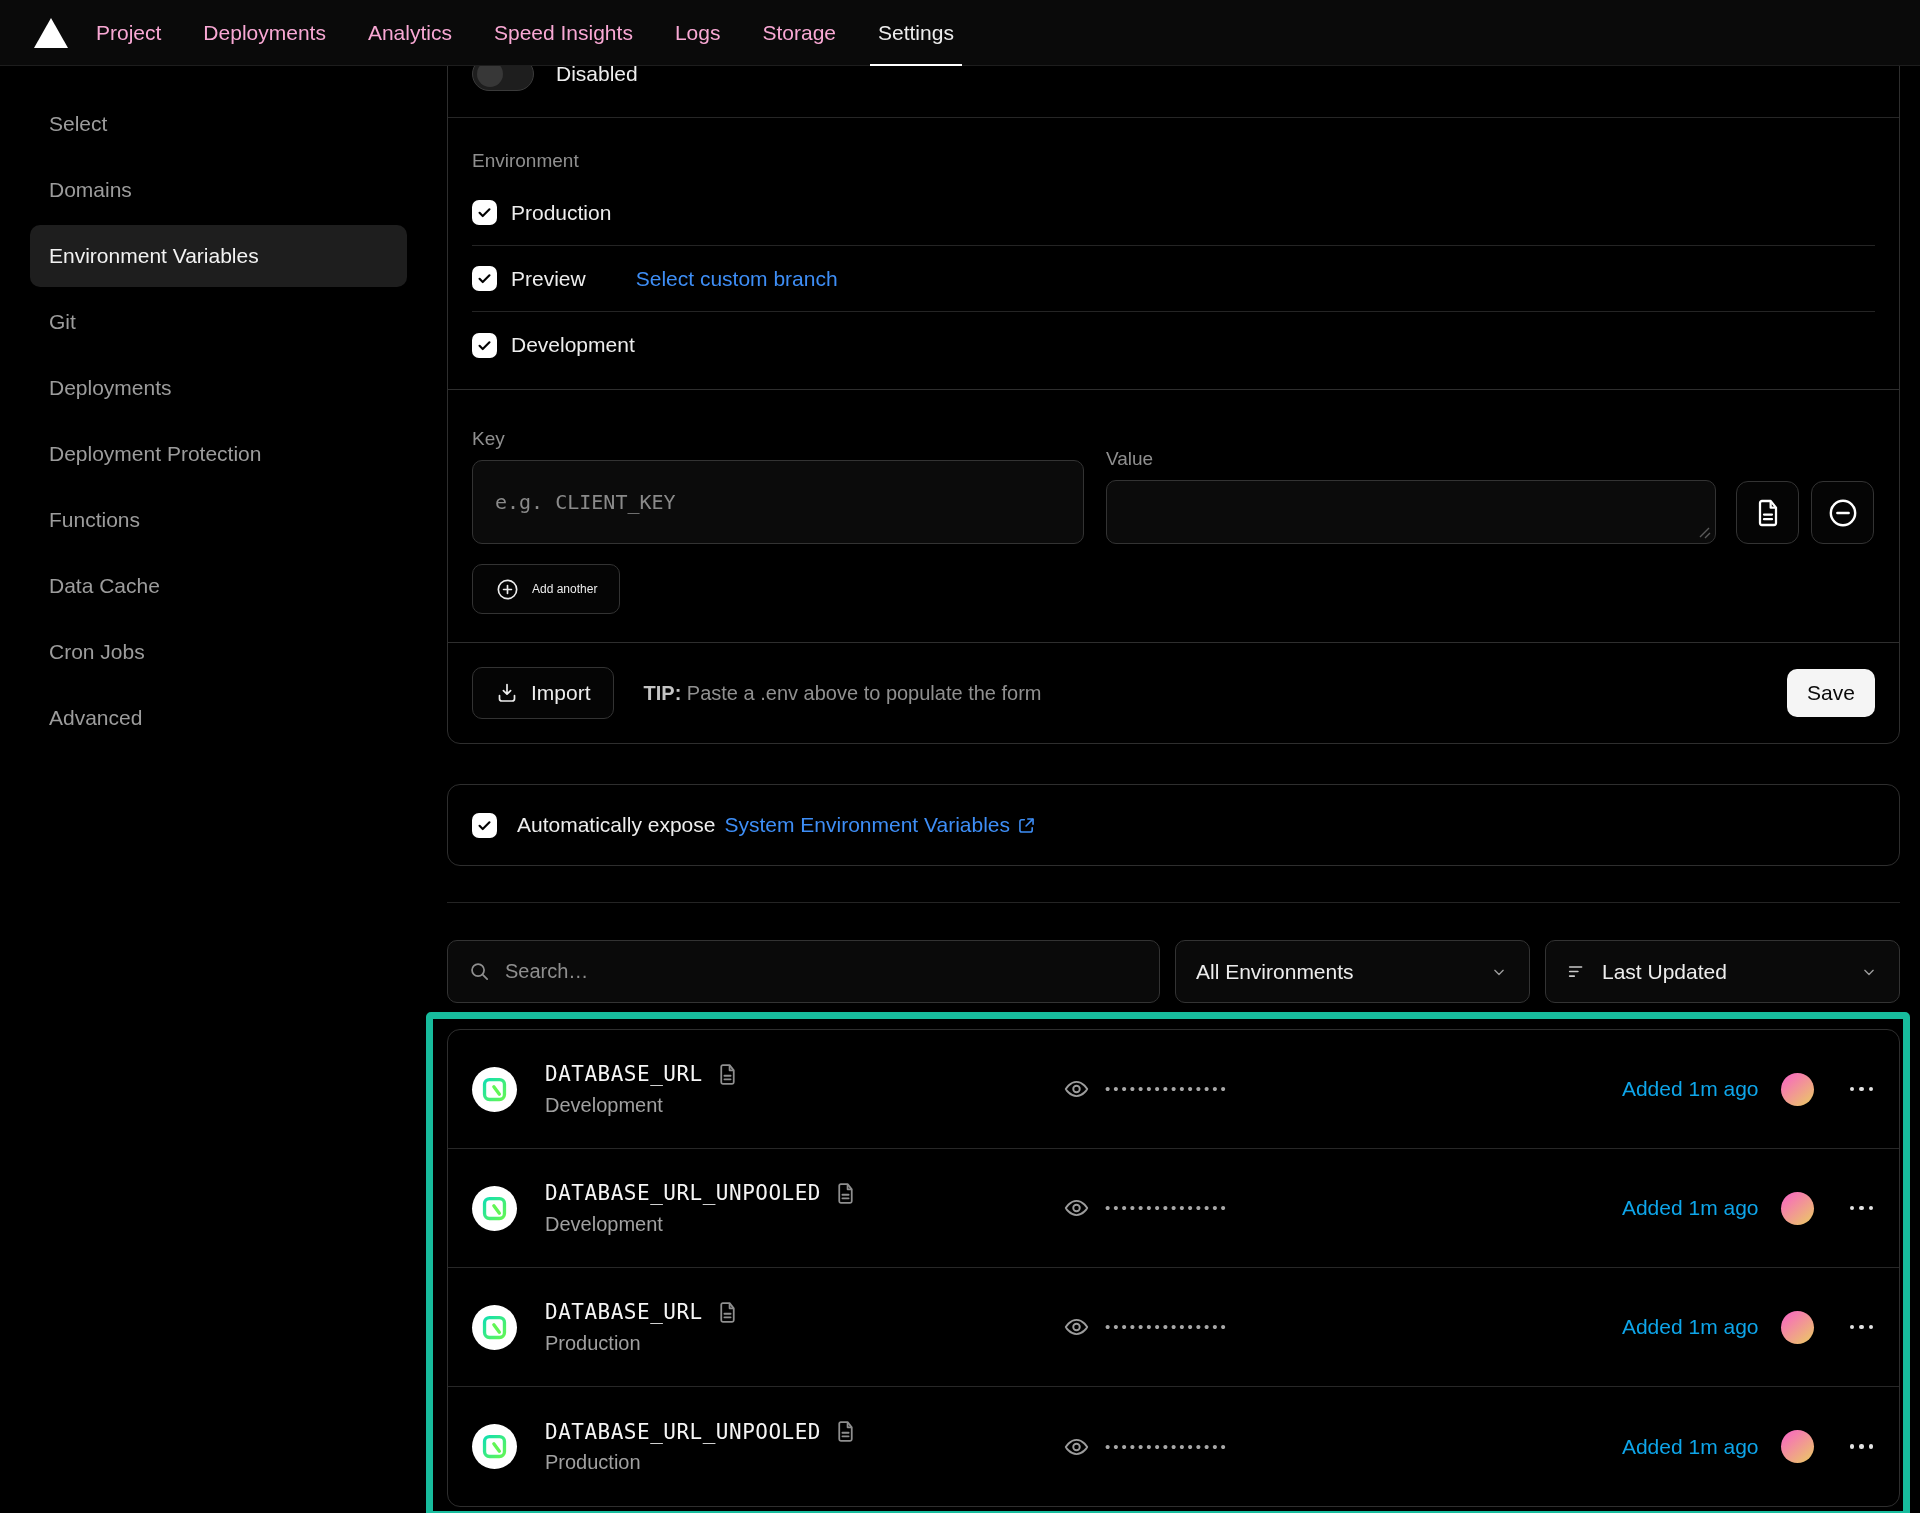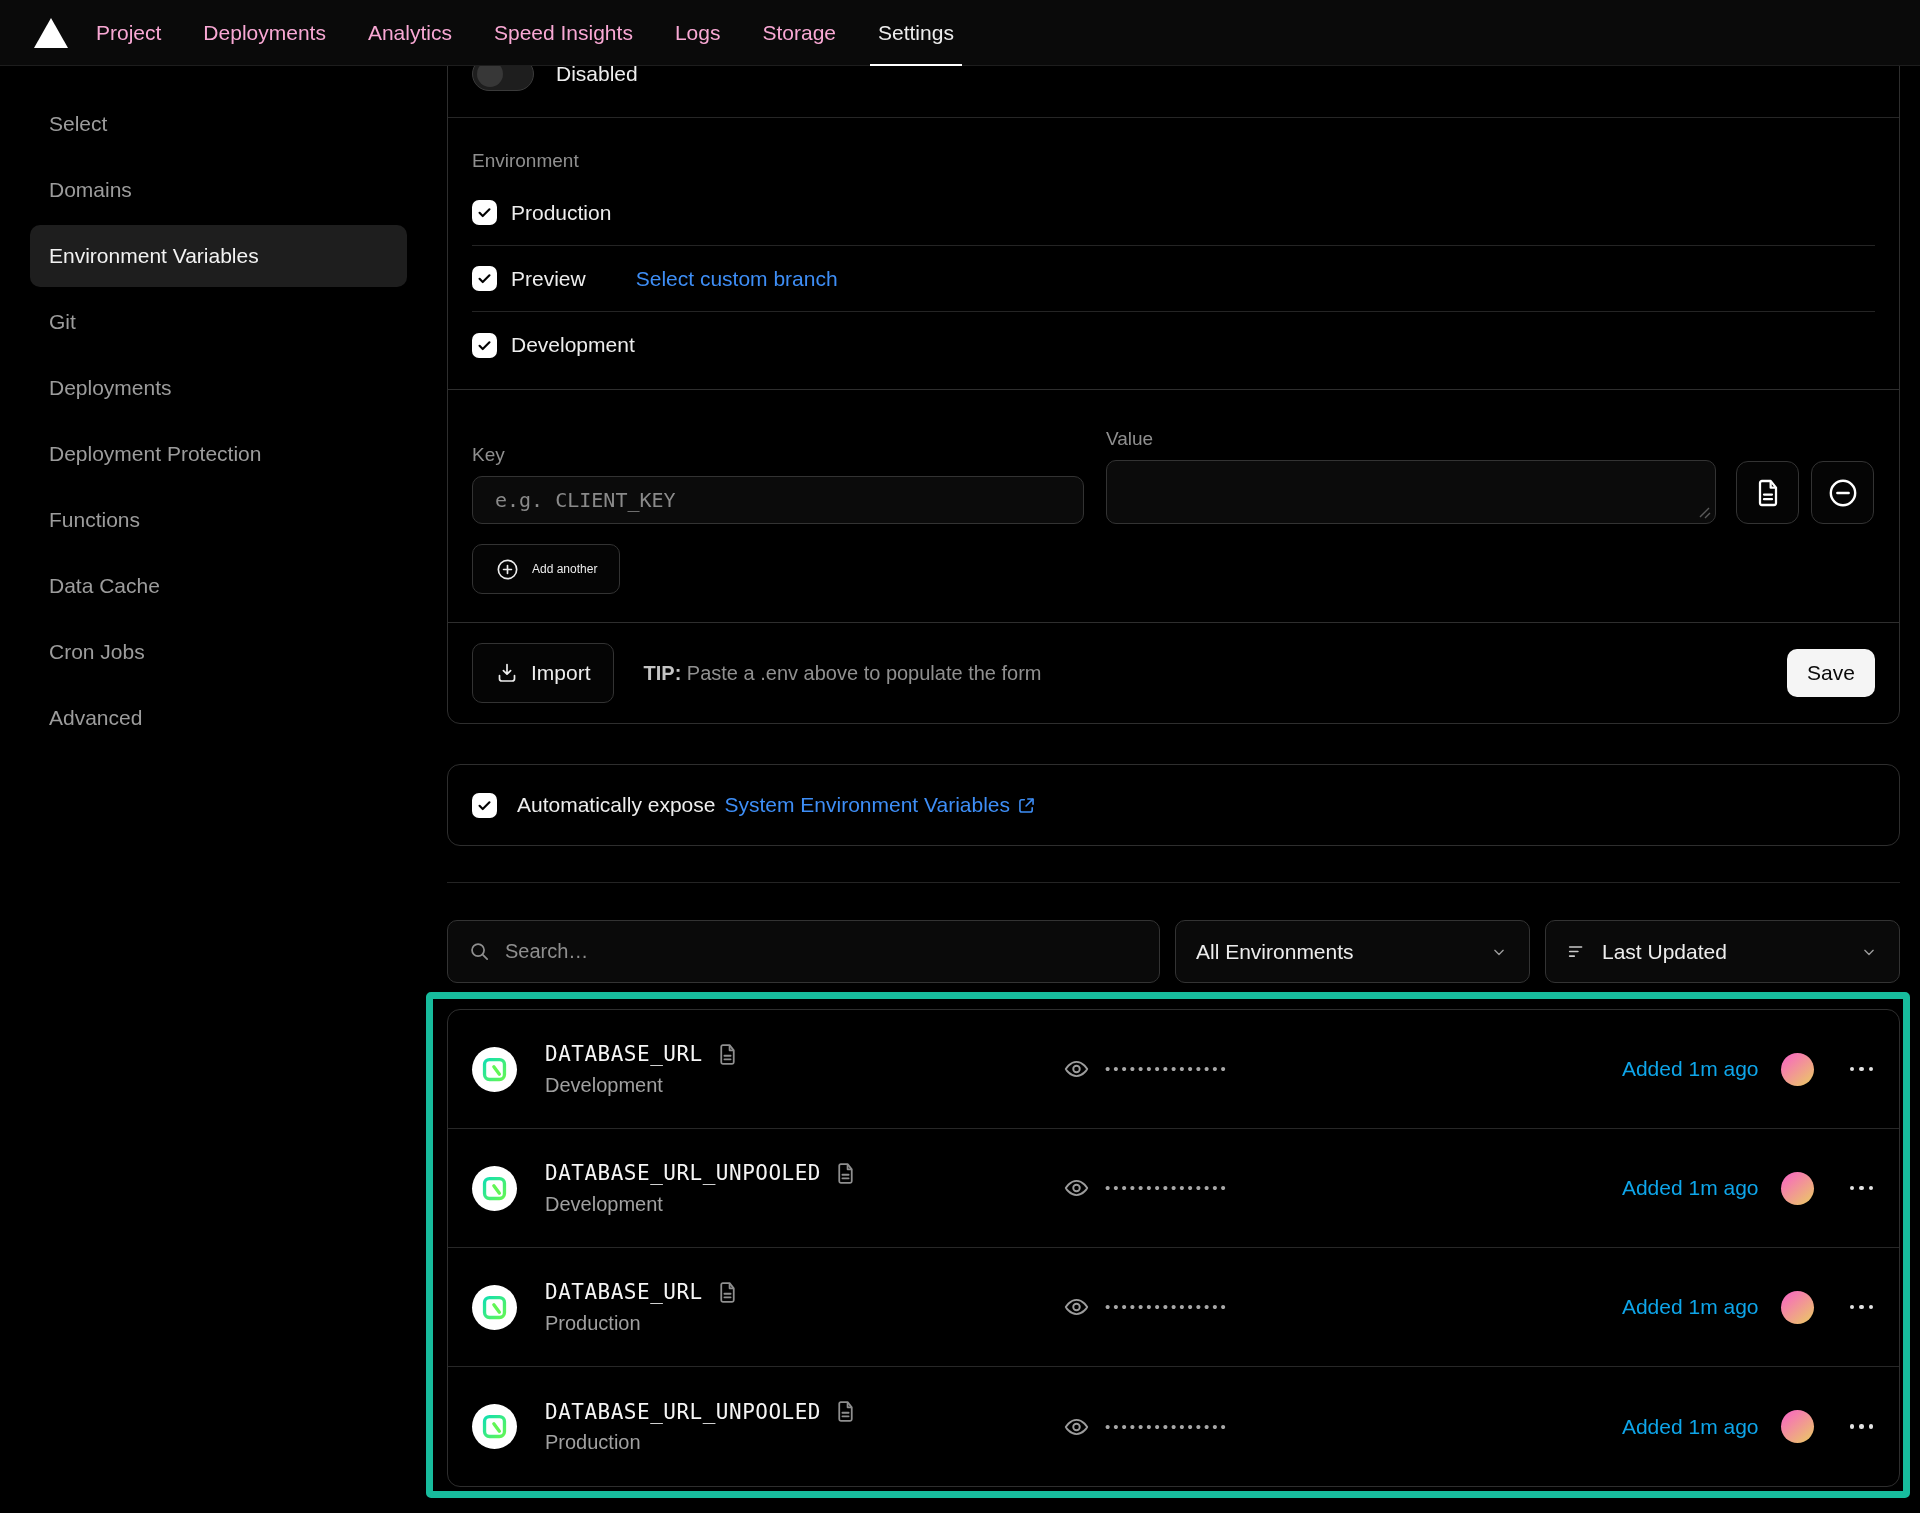--- a/index.html
+++ b/index.html
@@ -47,42 +47,42 @@
     align-items:center; justify-content:center; cursor:pointer; flex:0 0 auto; }
   .cbx svg { width:17px; height:17px; }
   .env-row .lbl { color:#ededed; font-size:21px; }
   .branch-link { color:#3e8ef6; font-size:21px; margin-left:36px; text-decoration:none; cursor:pointer; }
 
   .sec-kv { border-top:1px solid #2e2e2e; padding:38px 24px 28px; }
   .kv-grid { display:flex; align-items:flex-end; }
   .col-key { width:612px; }
   .col-value { width:610px; margin-left:22px; }
   .field-label { display:block; color:#8f8f8f; font-size:19px; margin-bottom:10px; }
-  .txt-input { width:100%; height:48px; background:#0b0b0b; border:1px solid #333;
+  .txt-input { width:100%; height:84px; background:#0b0b0b; border:1px solid #333;
     border-radius:10px; color:#ededed; padding:0 22px;
     font-family:"DejaVu Sans Mono", monospace; font-size:20px; outline:none; }
   .txt-input::placeholder { color:#8a8a8a; }
   .value-wrap { position:relative; }
   .value-area { width:100%; height:64px; background:#0b0b0b; border:1px solid #333;
     border-radius:10px; color:#ededed; padding:16px 22px; resize:none; outline:none;
     font-family:"DejaVu Sans Mono", monospace; font-size:20px; display:block; }
   .resize-grip { position:absolute; right:5px; bottom:5px; color:#5a5a5a; }
   .icon-btn { width:63px; height:63px; border-radius:12px; border:1px solid #333;
     background:#050505; display:flex; align-items:center; justify-content:center;
     color:#fff; cursor:pointer; flex:0 0 auto; }
   .icon-btn.doc { margin-left:20px; }
   .icon-btn.minus { margin-left:12px; }
   .btn-outline { height:50px; border-radius:10px; border:1px solid #333; background:#050505;
     display:inline-flex; align-items:center; gap:12px; padding:0 22px; color:#ededed;
     font-size:12px; cursor:pointer; font-family:inherit; }
   .add-row { margin-top:20px; }
 
   .panel-footer { border-top:1px solid #2e2e2e; height:101px; display:flex;
     align-items:center; padding:0 24px; }
-  .import-btn { height:60px; font-size:21px; }
+  .import-btn { height:52px; font-size:21px; }
   .tip { margin-left:30px; font-size:20px; color:#909090; }
   .tip b { color:#c4c4c4; font-weight:700; }
   .save-btn { margin-left:auto; width:88px; height:48px; border-radius:10px; border:none;
     background:#f5f5f5; color:#0a0a0a; font-size:21px; font-weight:500;
     font-family:inherit; cursor:pointer; }
 
   .expose-panel { margin-top:40px; height:82px; display:flex; align-items:center;
     gap:20px; padding:0 24px; }
   .expose-text { color:#ededed; font-size:21px; display:flex; align-items:center; gap:9px; }
   .expose-link { color:#3e8ef6; text-decoration:none; display:flex; align-items:center;

